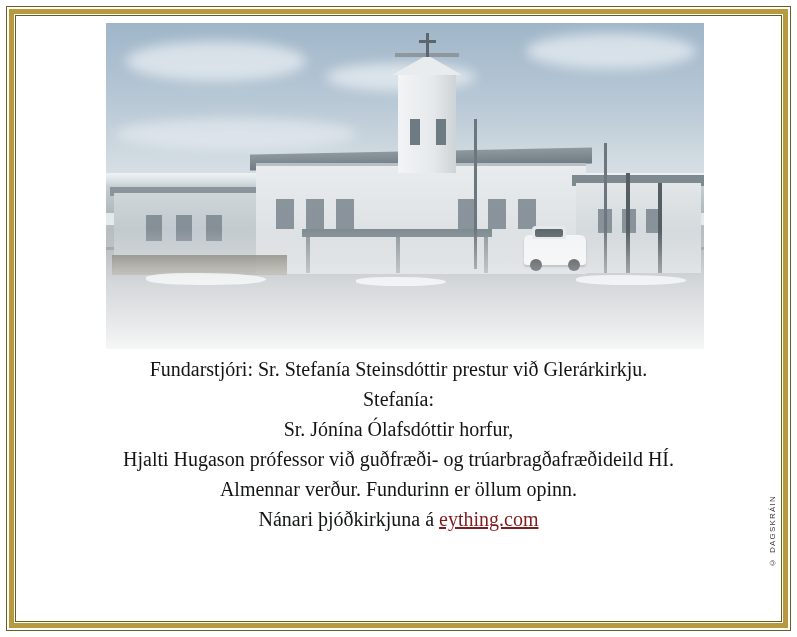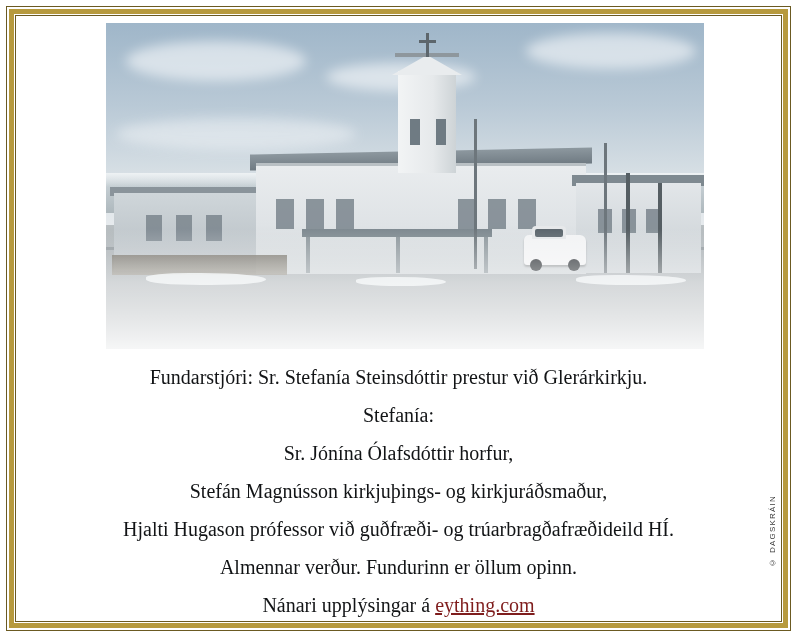--- a/index.html
+++ b/index.html
@@ -350,21 +350,21 @@
   }
   .lead {
     font-weight: bold;
     font-size: 20.5px;
     line-height: 25px;
     margin: 0 0 4px 0;
   }
   .line {
     font-size: 20px;
     line-height: 30px;
-    margin: 8px;
+    margin: 0;
   }
   .line a {
     color: #7f1d1d;
     text-decoration: underline;
   }
 
   
   .credit {
     position: absolute;
     right: 4px;
@@ -453,22 +453,21 @@
       <div class="snow" style="left:470px; top:252px; width:110px; height:10px;"></div>
 
       <div class="photo-fade"></div>
     </div>
 
 
     <div class="body-text">
       <p class="line">Fundarstjóri: Sr. Stefanía Steinsdóttir prestur við Glerárkirkju.</p>
       <p class="line">Stefanía:</p>
       <p class="line">Sr. Jónína Ólafsdóttir horfur,</p>
-      <p class="line">Stefán Magnússon kirkjuþings- og kirkjuráðsmaður,</p>
       <p class="line">Hjalti Hugason prófessor við guðfræði- og trúarbragðafræðideild HÍ.</p>
       <p class="line">Almennar verður. Fundurinn er öllum opinn.</p>
-      <p class="line"><span>Nánari upplýsingar á </span><a href="#">eything.com</a></p>
+      <p class="line"><span>Nánari þjóðkirkjuna á </span><a href="#">eything.com</a></p>
     </div>
 
     <div class="credit">© DAGSKRÁIN</div>
 
   </div>
 </div>
 
 </body></html>

